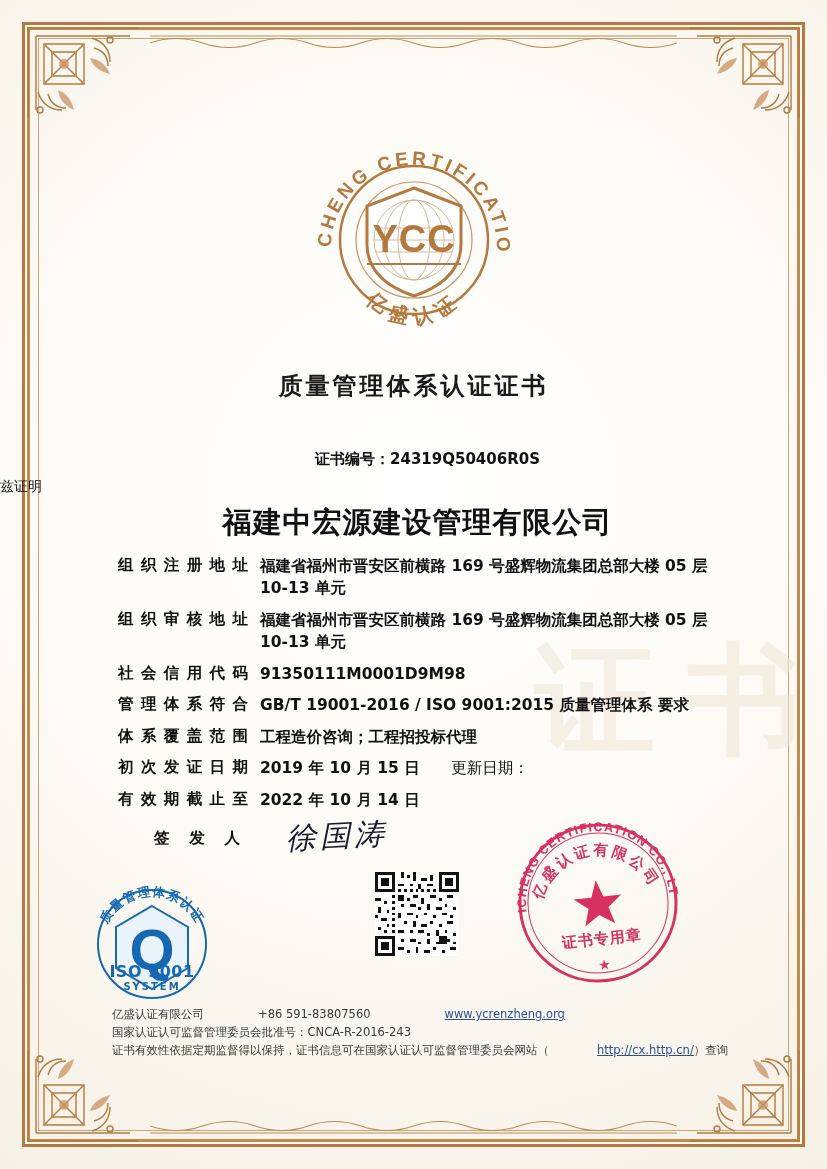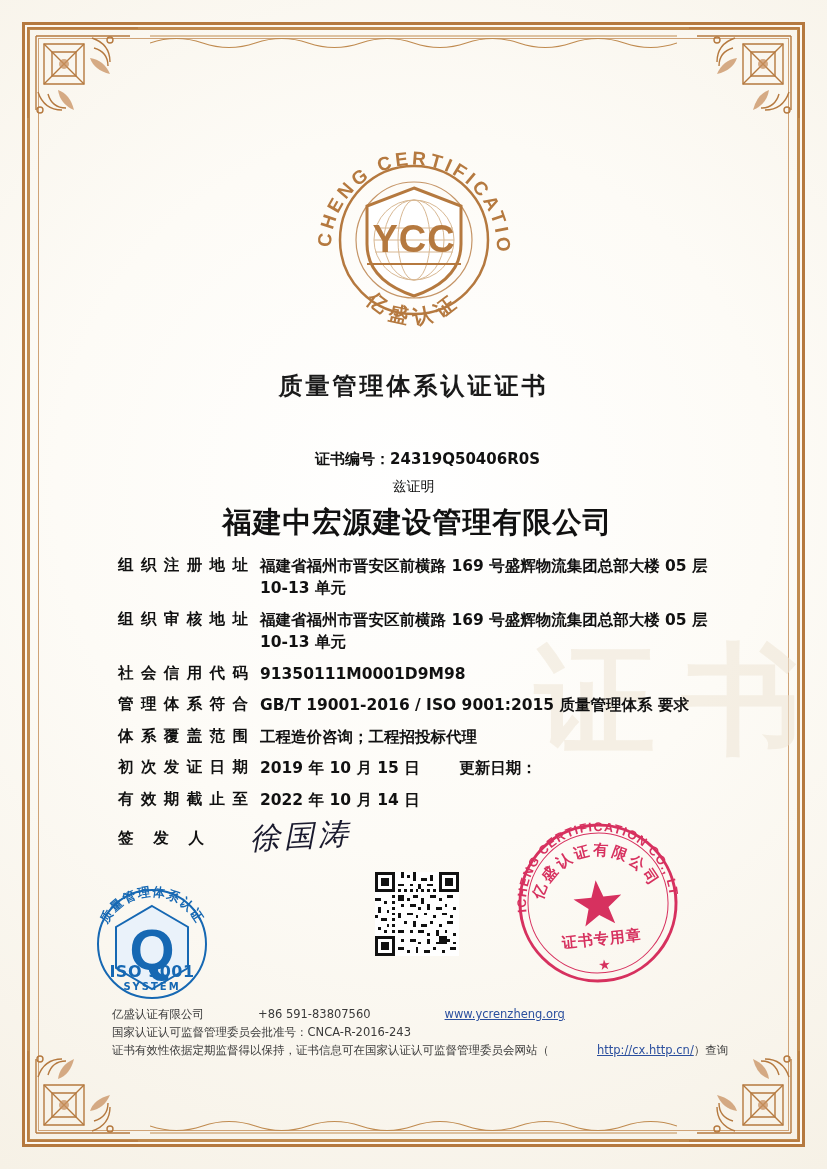--- a/index.html
+++ b/index.html
@@ -70,21 +70,21 @@
   .cert-no{
     position:absolute;left:0;right:0;top:450px;
     text-align:center;font-size:15px;color:#111;
     font-family:"DejaVu Sans", sans-serif;
     font-weight:bold;
     padding-left:28px;
   }
   .cert-no .lbl{font-weight:bold;}
   .zizhengming{
     position:absolute;left:0;right:0;top:478px;
-    text-align:center;font-size:14px;color:#111;
+    text-align:left;font-size:14px;color:#111;
     font-family:"DejaVu Sans", sans-serif;
   }
   .company{
     position:absolute;left:8px;right:0;top:503px;
     text-align:center;font-size:29px;font-weight:bold;color:#111;
     font-family:"DejaVu Sans", sans-serif;
     letter-spacing:1px;
   }
 
   
@@ -95,31 +95,32 @@
   }
   .row{display:flex;margin-bottom:9px;align-items:flex-start;}
   .row .label{
     width:130px;flex:0 0 130px;text-align:justify;
     font-weight:bold;letter-spacing:0px;
     text-align-last:justify;
   }
   .row .value{
     flex:1;padding-left:12px;font-weight:bold;line-height:1.45;
   }
-  .inline-extra{margin-left:34px;font-weight:bold;}
+  .inline-extra{margin-left:26px;font-weight:normal;}
 
   
   .sign-row{
     position:absolute;left:118px;top:828px;width:620px;
     display:flex;align-items:flex-start;
     font-family:"DejaVu Sans", sans-serif;
   }
   .sign-label{
     font-size:15.5px;font-weight:bold;color:#111;width:86px;
     text-align-last:justify;
+    margin-left:36px;
   }
   .signature{
     margin-left:46px;margin-top:-12px;
     font-family:"DejaVu Serif", serif;
     font-size:30px;color:#1a1a2e;
     transform:rotate(-3deg);
     font-style:italic;
     letter-spacing:4px;
   }
 

